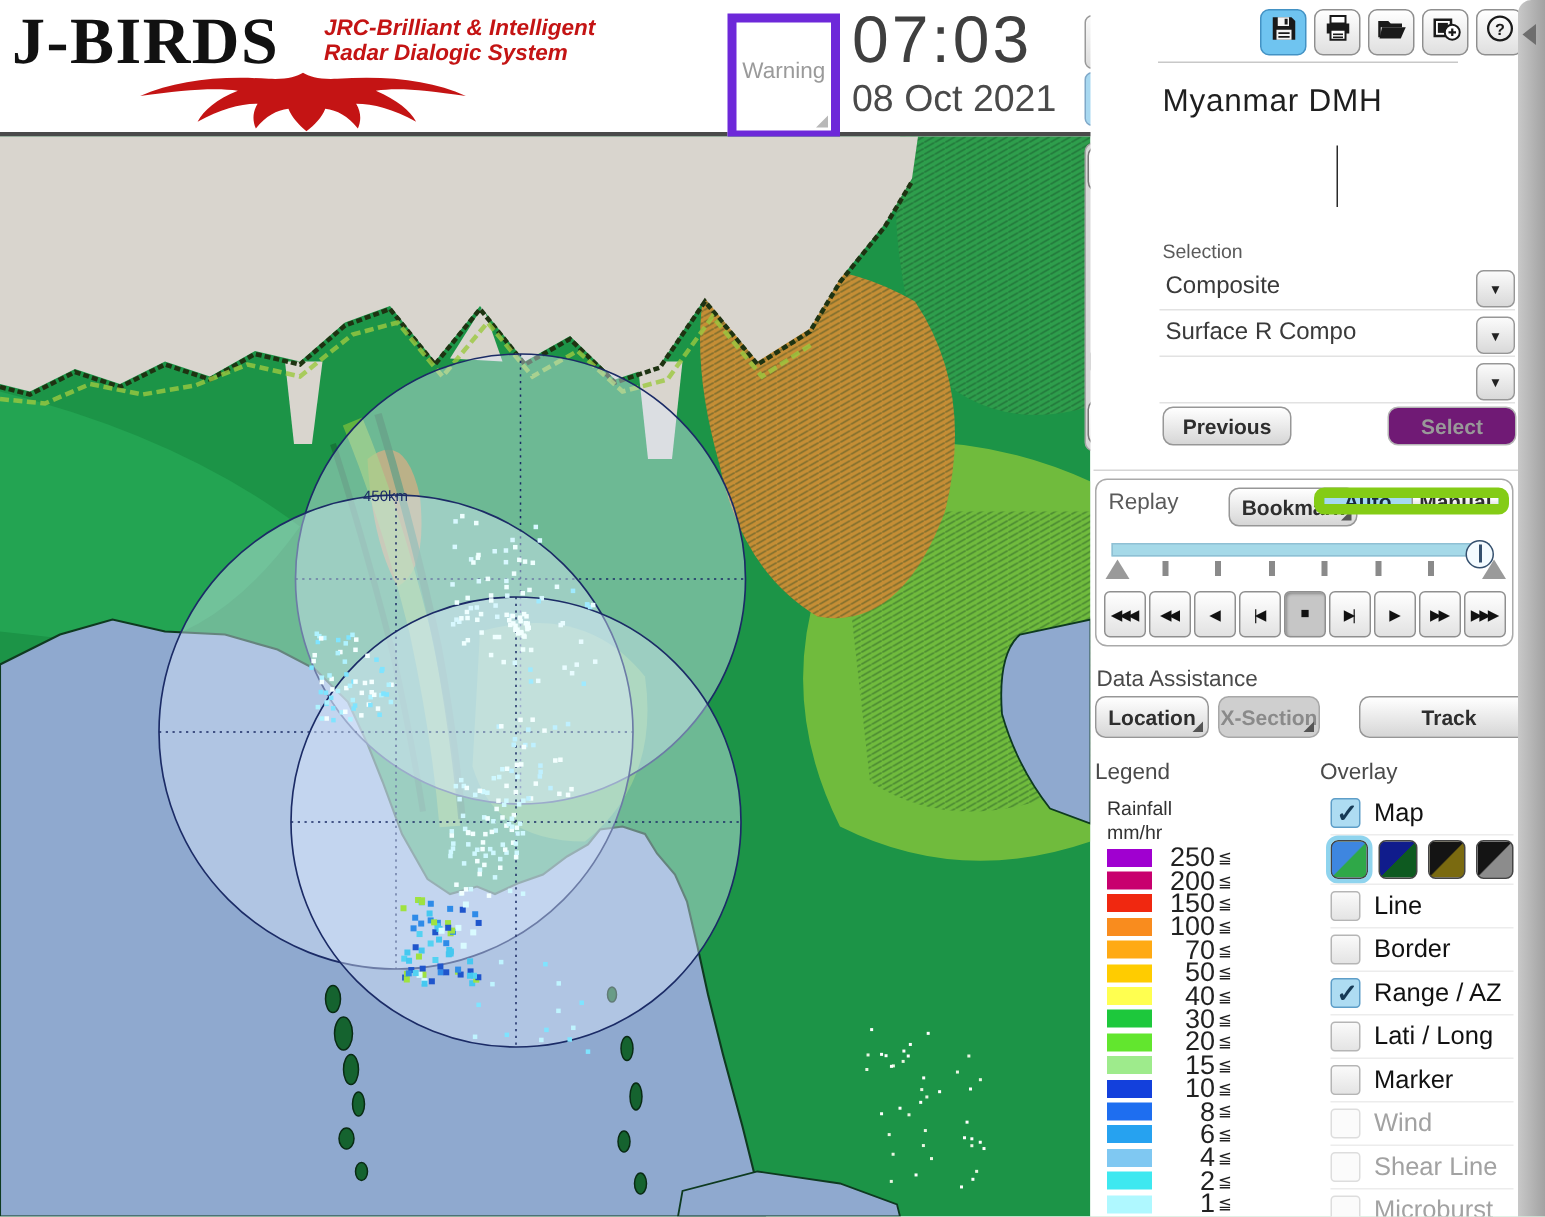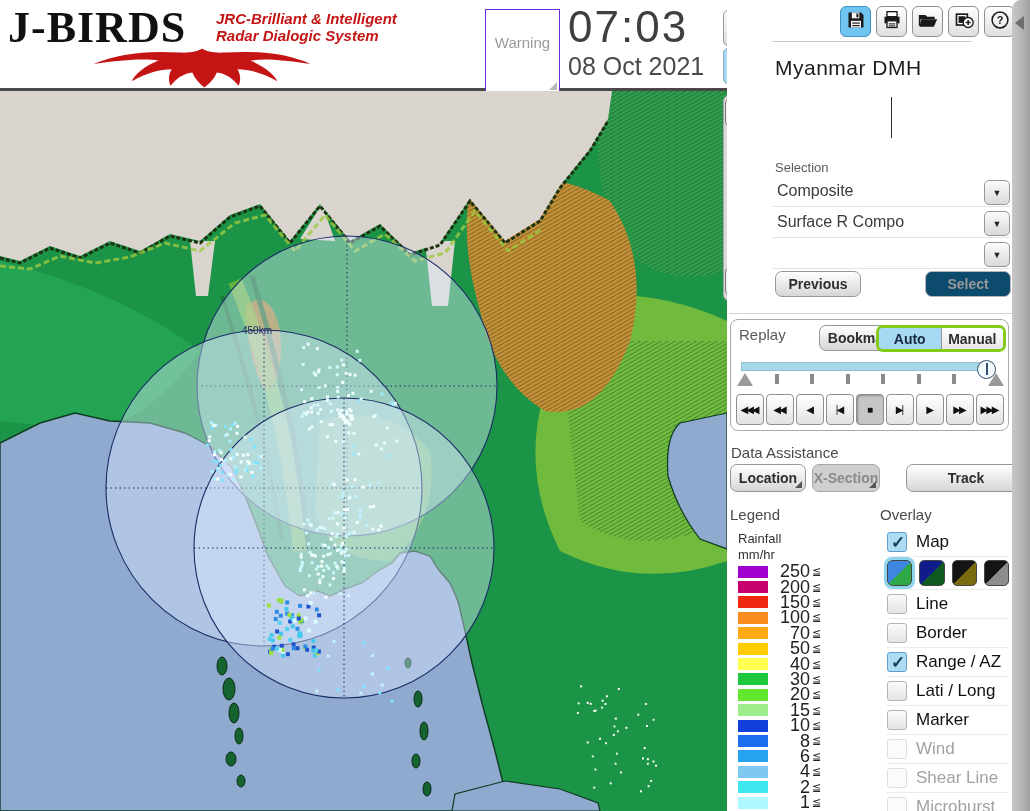--- a/index.html
+++ b/index.html
@@ -6,21 +6,21 @@
   html,body { width:1030px; height:811px; background:#fff; font-family:"Liberation Sans",sans-serif; overflow:hidden; }
   #app { position:relative; width:1030px; height:811px; background:#fff; }
 
   
   #header-left { position:absolute; left:0; top:0; width:762px; height:91px; background:#fff; border-bottom:3px solid #4a4a4a; }
   #logo { position:absolute; left:8px; top:2px; width:392px; height:86px; }
   #logo-title { position:absolute; left:0; top:0; font-family:"Liberation Serif",serif; font-weight:bold; font-size:44px; color:#111; letter-spacing:1px; }
   #logo-sub { position:absolute; left:208px; top:8px; color:#c41414; font-weight:bold; font-style:italic; font-size:15px; line-height:17px; white-space:nowrap; }
   #eagle { position:absolute; left:2px; top:46px; }
 
-  #warning-box { position:absolute; left:485px; top:9px; width:75px; height:84px; background:#fff; border:1px solid #6d28d9; }
+  #warning-box { position:absolute; left:485px; top:9px; width:75px; height:84px; background:#fff; border:6px solid #6d28d9; }
   #warning-box .lbl { position:absolute; left:0; right:0; top:24px; text-align:center; color:#9a9a9a; font-size:15px; }
   #warning-box .corner { position:absolute; right:2px; bottom:2px; width:0; height:0; border-left:8px solid transparent; border-bottom:8px solid #b8b8b8; }
 
   #clock-time { position:absolute; left:568px; top:2px; font-size:44px; color:#3f3f3f; letter-spacing:2px; }
   #clock-date { position:absolute; left:568px; top:52px; font-size:25px; color:#4a4a4a; }
 
   .tzbtn { position:absolute; left:723px; width:35px; height:36px; border:1px solid #999; border-radius:5px; font-size:12px; font-weight:bold; color:#333; display:flex; align-items:center; justify-content:center; background:linear-gradient(#fafafa,#dcdcdc); }
   #tz-utc { top:10px; }
   #tz-mmt { top:48px; background:#a8d8f0; border-color:#7fa8c8; color:#1c2c44; }
 
@@ -39,30 +39,30 @@
   #panel-title { position:absolute; left:48px; top:56px; font-size:21px; color:#1e1e1e; letter-spacing:0.5px; }
   #panel-divider { position:absolute; left:164px; top:97px; width:1px; height:41px; background:#2a2a2a; }
 
   #selection-label { position:absolute; left:48px; top:160px; font-size:13px; color:#5a5a5a; }
   .dd-row { position:absolute; left:46px; width:237px; height:27px; border-bottom:1px solid #e2e2e2; }
   .dd-value { position:absolute; left:4px; top:2px; font-size:16px; font-weight:normal; color:#3a3a3a; }
   .dd-btn { position:absolute; right:0; top:0; width:26px; height:25px; border:1px solid #979797; border-radius:5px; background:linear-gradient(#fbfbfb,#d9d9d9); display:flex; align-items:center; justify-content:center; font-size:9px; color:#222; }
 
   .pbtn { position:absolute; height:26px; border:1px solid #979797; border-radius:7px; background:linear-gradient(#ffffff,#d6d6d6); font-size:14px; font-weight:bold; color:#2e2e2e; display:flex; align-items:center; justify-content:center; }
   #btn-previous { left:48px; top:271px; width:86px; }
-  #btn-select { left:198px; top:271px; width:86px; background:#0c4a6e; color:#999; border-color:#b5b5b5; }
+  #btn-select { left:198px; top:271px; width:86px; background:#701a75; color:#999; border-color:#b5b5b5; }
 
   #sel-sep { position:absolute; left:2px; top:313px; width:283px; height:1px; background:#d5d5d5; }
 
   
   #replay-box { position:absolute; left:3px; top:319px; width:279px; height:112px; border:1px solid #aaa; border-radius:8px; }
   #replay-label { position:absolute; left:8px; top:6px; font-size:15px; color:#5a5a5a; }
   #btn-bookmark { position:absolute; left:56px; top:5px; width:86px; height:26px;margin-left:32px; }
   .corner-tri { position:absolute; right:3px; bottom:3px; width:0; height:0; border-left:7px solid transparent; border-bottom:7px solid #555; }
-  #automan { position:absolute; left:145px; top:5px; width:130px; height:27px; border:3px solid #84cc16; border-radius:7px; display:flex; overflow:hidden; background:#7dd3fc; }
+  #automan { position:absolute; left:145px; top:5px; width:130px; height:18px; border:7px solid #84cc16; border-radius:7px; display:flex; overflow:hidden; background:#7dd3fc; }
   #btn-auto { flex:1; background:#a6d9f2; display:flex; align-items:center; justify-content:center; font-size:14px; font-weight:bold; color:#17293f; border-right:1px solid #979797; }
   #btn-manual { flex:1; display:flex; align-items:center; justify-content:center; font-size:14px; font-weight:bold; color:#2e2e2e; background:linear-gradient(#ffffff,#e8e8e8); }
 
   #replay-slider { position:absolute; left:8px; top:40px; width:263px; height:24px; }
   #slider-track { position:absolute; left:2px; top:2px; width:252px; height:9px; background:#a5d9e8; border:1px solid #8fc0d4; }
   #slider-handle { position:absolute; right:-4px; top:-3px; width:19px; height:19px; border:1.5px solid #35506e; border-radius:50%; background:#f4fbff; }
   #slider-handle::after { content:""; position:absolute; left:8px; top:2px; width:1.5px; height:12px; background:#35506e; }
   .end-tri { position:absolute; top:13px; width:0; height:0; border-left:8px solid transparent; border-right:8px solid transparent; border-bottom:13px solid #9a9a9a; }
   #tri-left { left:-2px; } #tri-right { right:-2px; }
   #slider-ticks { position:absolute; left:36px; right:46px; top:14px; display:flex; justify-content:space-between; }

